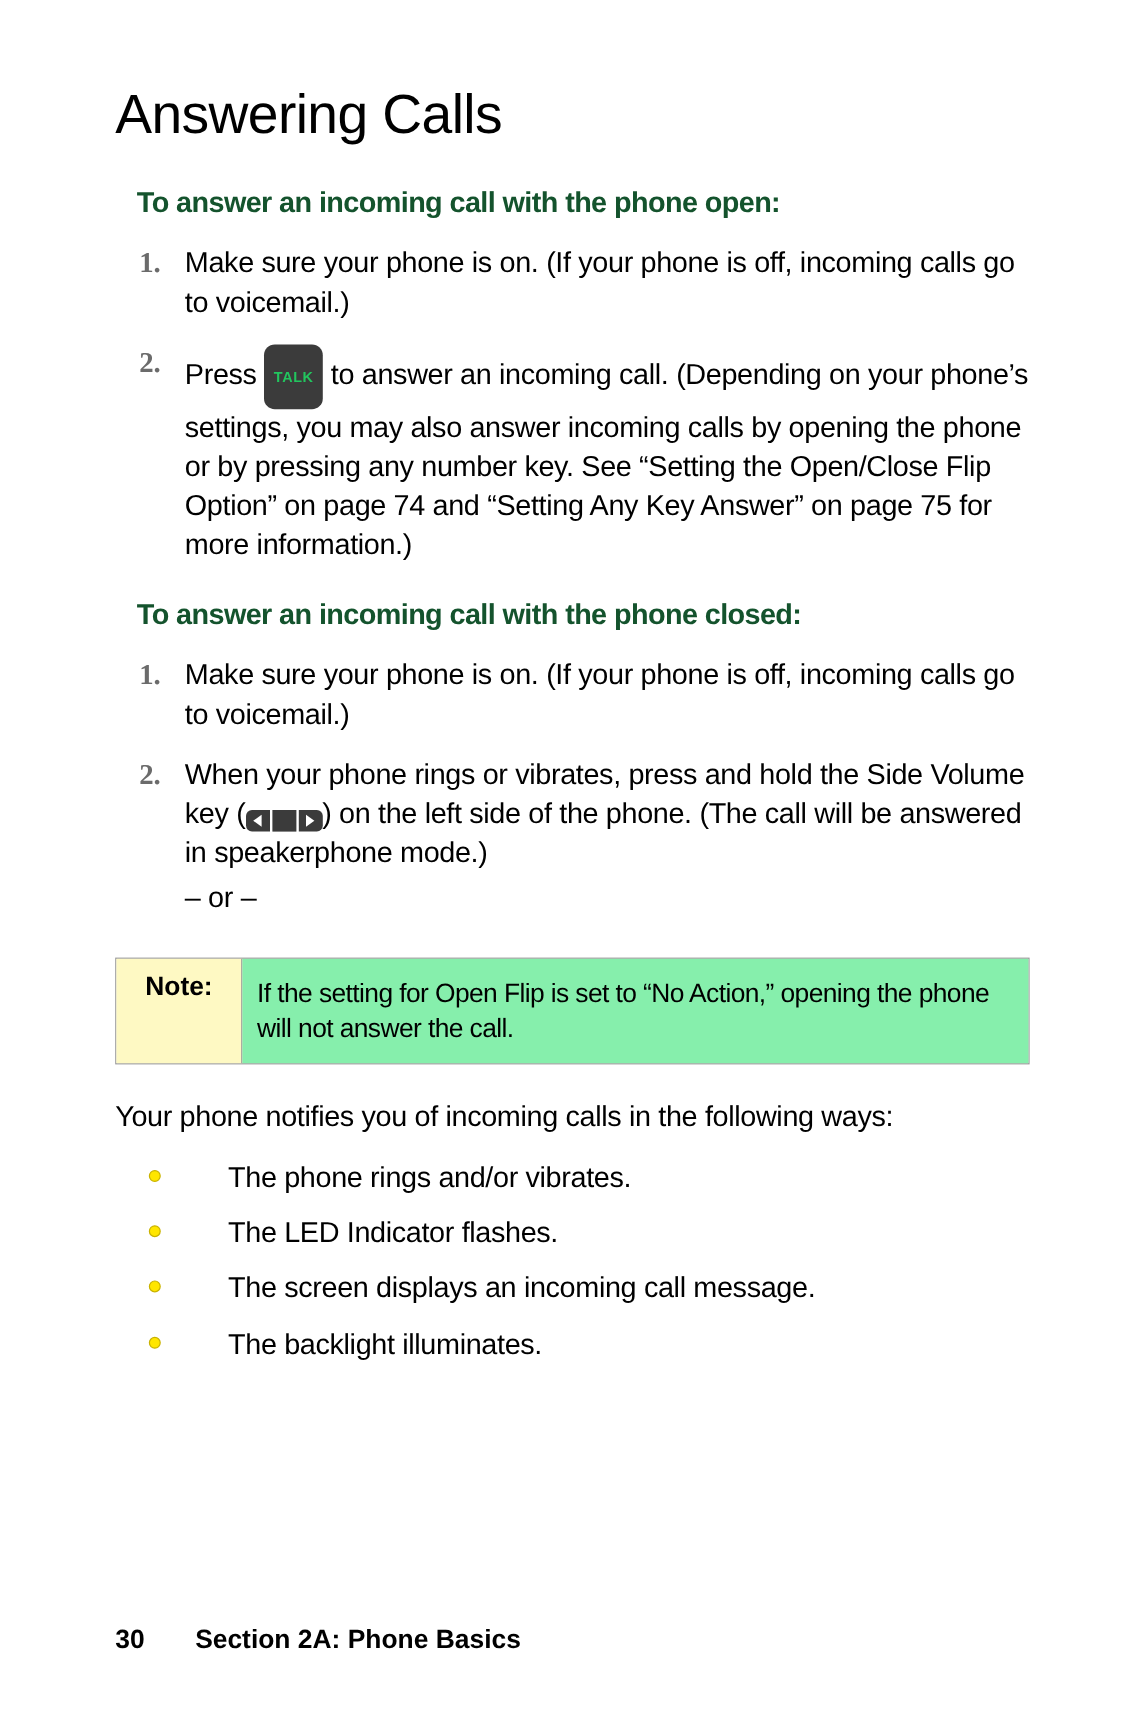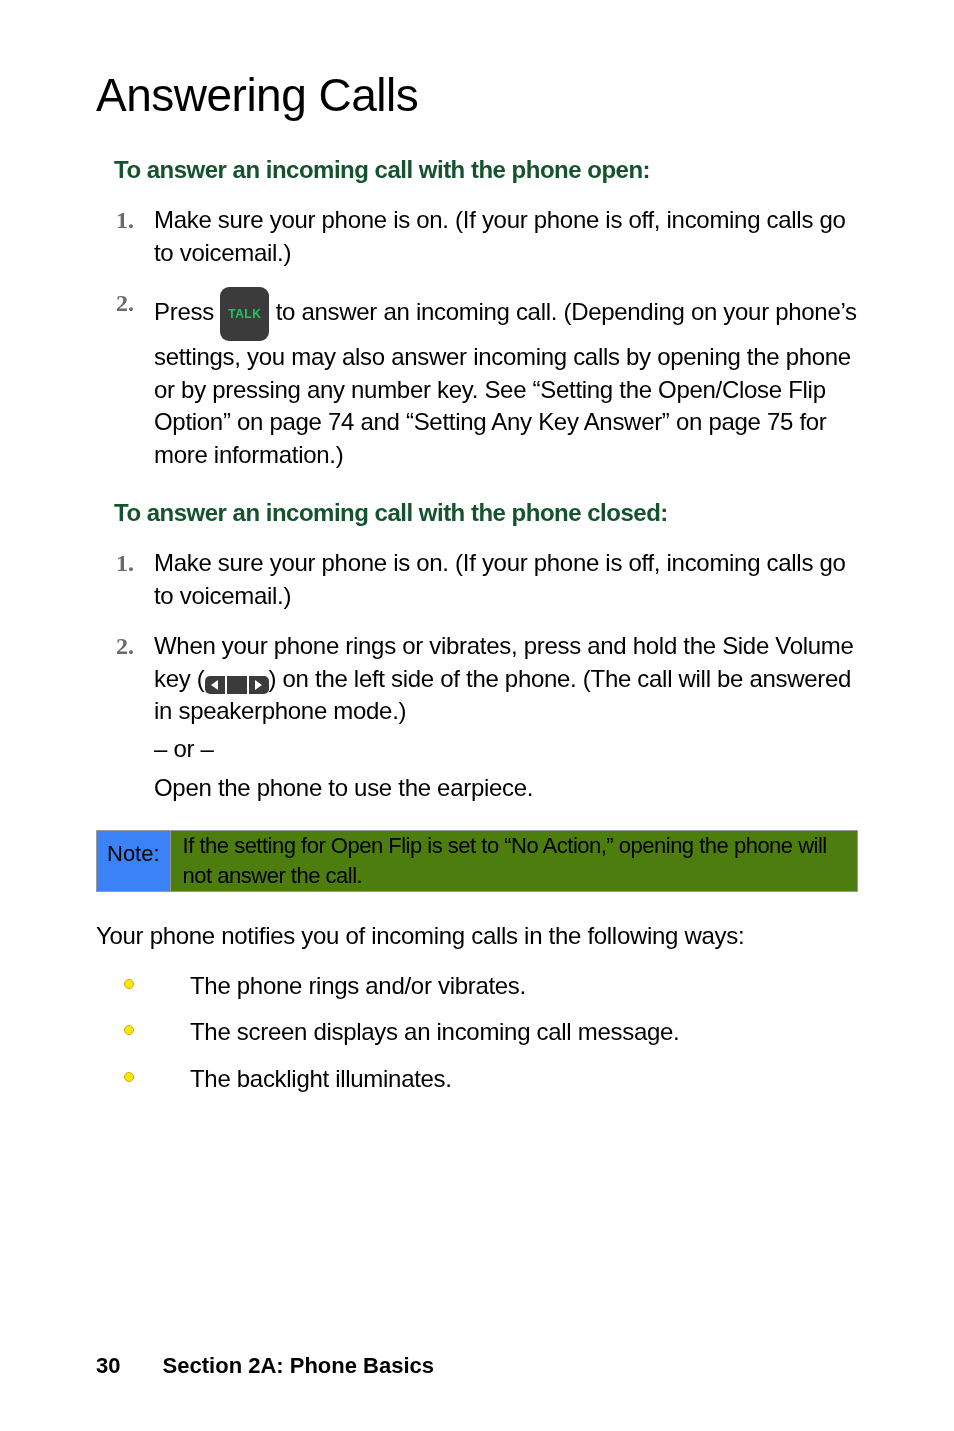--- a/index.html
+++ b/index.html
@@ -88,32 +88,32 @@
   .volkey .tri.l { border-right: 7px solid #fff; }
   .volkey .tri.r { border-left: 7px solid #fff; }
 
   .note-box {
     display: flex;
     border: 1px solid #999;
     margin: 10px 0 28px 0;
     width: 100%;
   }
   .note-label {
-    background: #3b82f6;
-    font-weight: 400;
-    padding: 8px 10px;
+    background: #fef9c3;
+    font-weight: 700;
+    padding: 8px 24px;
     border-right: 1px solid #999;
     font-size: 22px;
     flex-shrink: 0;
     display: flex;
     align-items: flex-start;
   }
   .note-body {
-    background: #4d7c0f;
-    padding: 0 12px;
+    background: #86efac;
+    padding: 14px 12px;
     font-size: 22px;
     flex: 1;
     letter-spacing: -0.5px;
   }
 
   .para {
     margin: 0 0 18px 0;
     letter-spacing: -0.3px;
   }
 
@@ -181,39 +181,42 @@
       <span>When your phone rings or vibrates, press and hold the Side Volume key (</span><span class="volkey">
           <span class="seg left">
             <span class="tri l"></span>
           </span>
           <span class="seg mid"></span>
           <span class="seg right">
             <span class="tri r"></span>
           </span>
         </span><span>) on the left side of the phone. (The call will be answered in speakerphone mode.)</span>
       <span class="or">– or –</span>
-      <span>Open the phone to use the earpiece.</span>
     </span>
   </li>
 </ol>
 
 <div class="note-box">
   <div class="note-label">Note:</div>
   <div class="note-body">If the setting for Open Flip is set to “No Action,” opening the phone will not answer the call.</div>
 </div>
 
 <p class="para">Your phone notifies you of incoming calls in the following ways:</p>
 
 <ul class="bullets">
   <li>
       <span class="dot"></span>
       <span class="txt">The phone rings and/or vibrates.</span>
     </li>
   <li>
       <span class="dot"></span>
+      <span class="txt">The LED Indicator flashes.</span>
+    </li>
+  <li>
+      <span class="dot"></span>
       <span class="txt">The screen displays an incoming call message.</span>
     </li>
   <li>
       <span class="dot"></span>
       <span class="txt">The backlight illuminates.</span>
     </li>
 </ul>
 
 <div class="footer">
   <span class="pnum">30</span>

